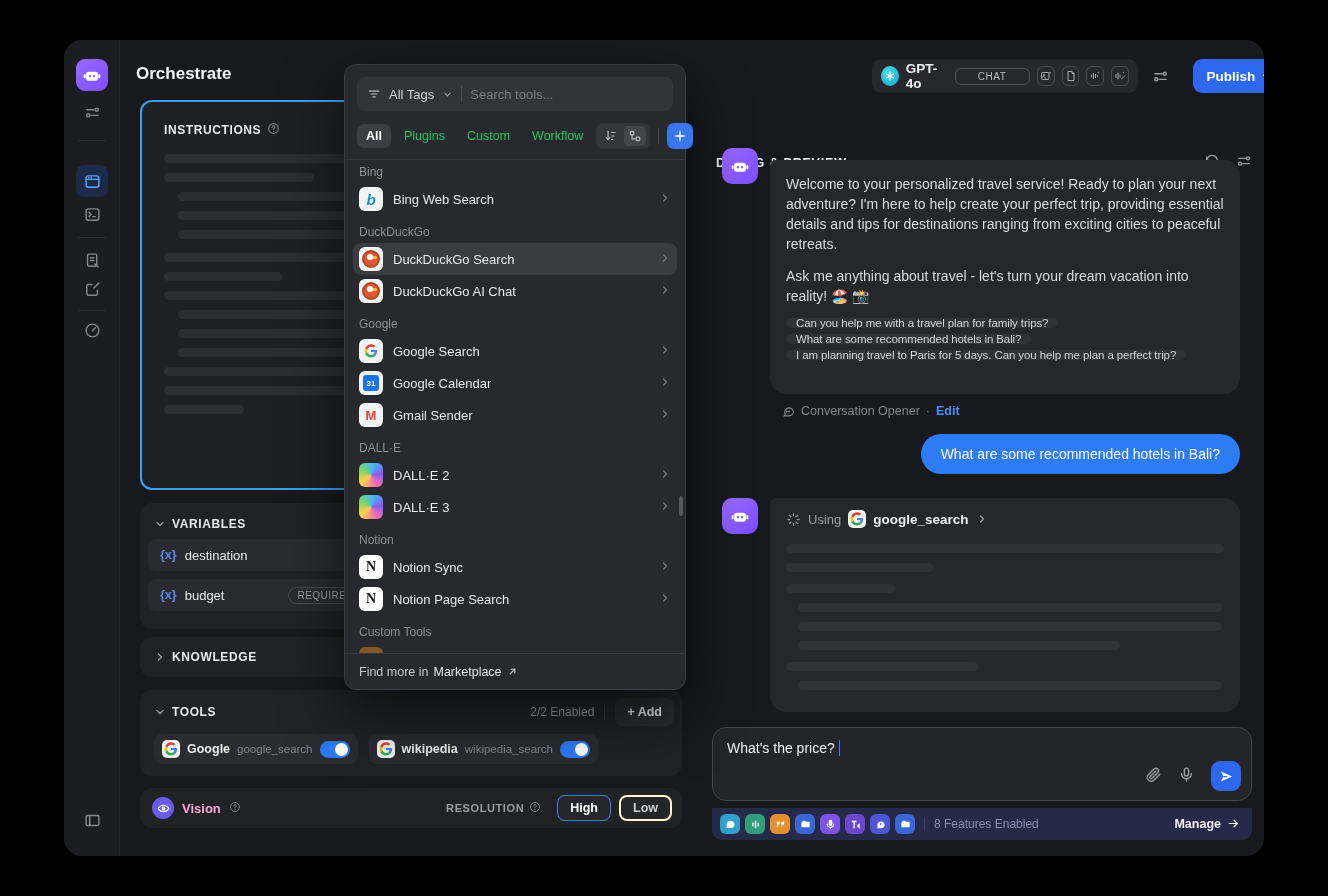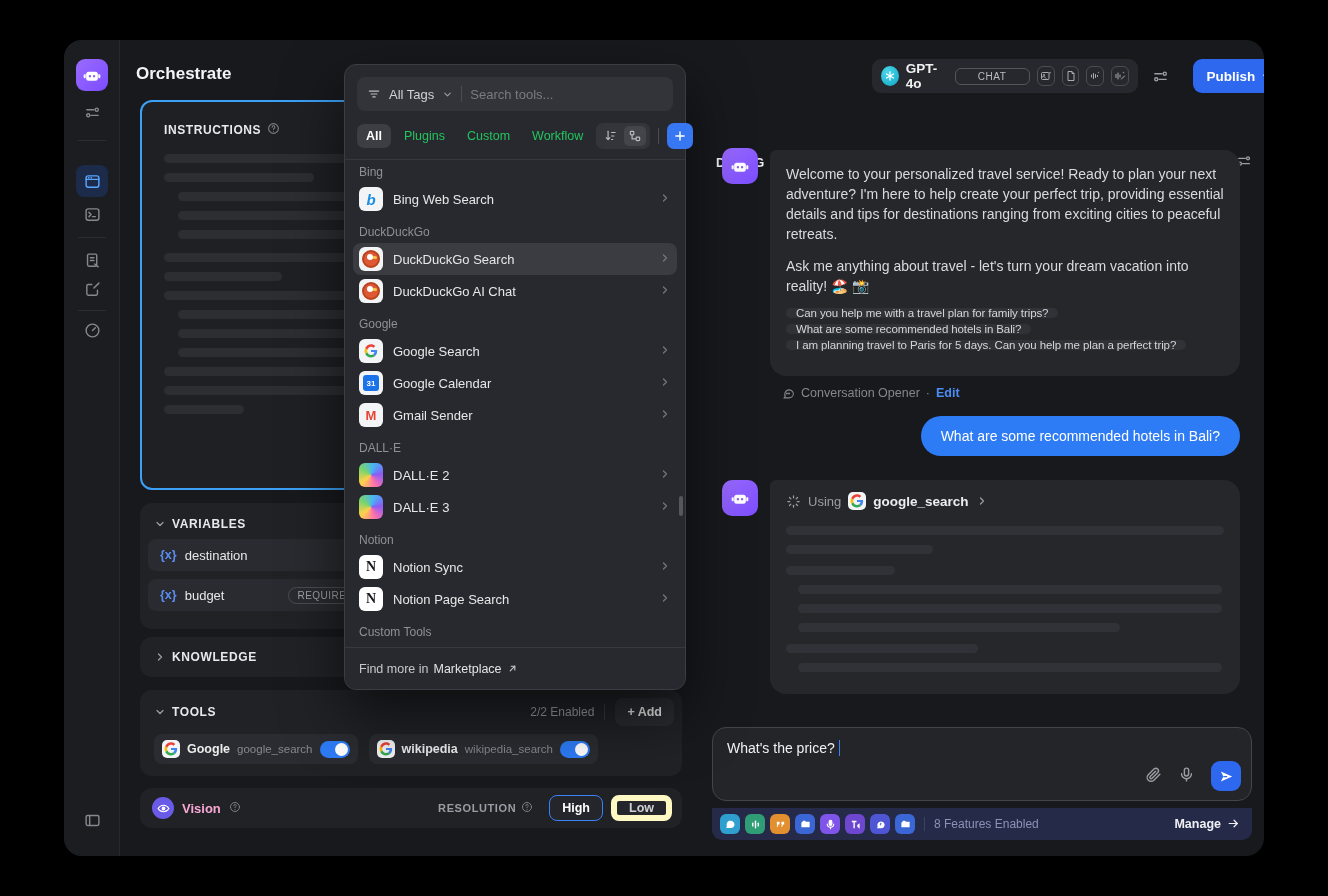--- a/index.html
+++ b/index.html
@@ -41,21 +41,21 @@
   .tool-chip .code { font-size:11.5px; color:#85888e; }
   .toggle { width:30px; height:17px; border-radius:999px; background:#2d7bf5; position:relative; flex:none; }
   .toggle::after { content:""; position:absolute; right:2px; top:2px; width:13px; height:13px; border-radius:50%; background:#fff; }
 
   .vision { left:76px; top:748px; width:542px; height:40px; display:flex; align-items:center; padding:0 10px 0 12px; gap:8px; }
   .vision-ic { width:22px; height:22px; border-radius:50%; background:#6a5ae8; display:flex; align-items:center; justify-content:center; }
   .vision-label { font-size:13px; font-weight:700; color:#f9a8d4; }
   .res-label { margin-left:auto; font-size:11px; letter-spacing:.6px; color:#9a9da3; font-weight:600; display:flex; align-items:center; gap:5px;padding-left:12px; }
   .res-btn { height:26px; padding:0 12px; border-radius:8px; font-size:12.5px; font-weight:600; display:flex; align-items:center; margin-left:8px; }
   .res-btn.sel { border:1.5px solid #3b82f6; color:#fff; background:#24262b; }
-  .res-btn.unsel { border:6px solid #fef9c3; color:#cfd1d4; background:#24262b; }
+  .res-btn.unsel { border:2px solid #fef9c3; color:#cfd1d4; background:#24262b; }
 
   
   .popup { position:absolute; left:280px; top:24px; width:342px; height:626px; background:#28292e; border:1px solid #3b3d42; border-radius:12px; box-shadow:0 24px 60px rgba(0,0,0,.6); z-index:50; }
   .pp-search { margin:12px; height:34px; background:#323439; border-radius:8px; display:flex; align-items:center; gap:8px; padding:0 10px; }
   .pp-filter-label { font-size:13px; color:#d0d2d5; }
   .pp-vdiv { width:1px; height:16px; background:#4a4c51; }
   .pp-placeholder { font-size:13px; color:#787b81; }
   .pp-tabs { display:flex; align-items:center; padding:0 12px 10px 12px; gap:4px; border-bottom:1px solid #36383d; }
   .pp-tab { font-size:12.5px; color:#22c55e; padding:5px 9px; border-radius:7px; }
   .pp-tab.active { background:#3c3e44; color:#fff; font-weight:700; }
@@ -63,21 +63,21 @@
   .sort-group { height:26px; background:#33353a; border-radius:7px; display:flex; align-items:center; padding:0 4px; gap:2px; color:#b9bcc2; }
   .sort-slot { width:22px; height:20px; display:flex; align-items:center; justify-content:center; border-radius:5px; }
   .sort-slot.boxed { background:#43454b; }
   .plus-btn { width:26px; height:26px; border-radius:7px; background:#3877f2; color:#fff; display:flex; align-items:center; justify-content:center; }
   .pp-list { position:absolute; left:0; right:0; top:90px; bottom:0; overflow:hidden; padding:0 8px; }
   .pp-group-label { font-size:12px; color:#8e9096; padding:10px 6px 4px 6px; }
   .pp-item { height:32px; display:flex; align-items:center; gap:10px; padding:0 6px; border-radius:8px; }
   .pp-item.selected { background:#3a3c42; }
   .pp-item .label { font-size:13px; color:#e6e7e9; }
   .pp-item .chev { margin-left:auto; color:#74767c; }
-  .pp-footer { position:absolute; left:0; right:0; bottom:0; height:42px; background:#28292e; border-top:1px solid #38393e; border-radius:0 0 12px 12px; display:flex; align-items:center; gap:5px; padding:0 14px; z-index:5; }
+  .pp-footer { position:absolute; left:0; right:0; bottom:0; height:36px; background:#28292e; border-top:1px solid #38393e; border-radius:0 0 12px 12px; display:flex; align-items:center; gap:5px; padding:0 14px; z-index:5; }
   .pp-footer .pre { font-size:12.5px; color:#c6c8cb; }
   .pp-footer .lnk { font-size:12.5px; color:#e3e4e6; }
   .pp-scroll { position:absolute; right:2px; top:431px; width:4px; height:20px; border-radius:2px; background:#55575c; z-index:6; }
 
   .tool-ic { width:24px; height:24px; border-radius:6px; display:flex; align-items:center; justify-content:center; flex:none; overflow:hidden; }
   .tool-ic.sm { width:18px; height:18px; border-radius:5px; }
   .bi-light { background:#f2f4f6; }
   .bi-bing-glyph { color:#1a8de0; font-weight:700; font-size:15px; font-style:italic; line-height:1; }
   .duck { position:relative; width:18px; height:18px; border-radius:50%; background:#de5833; border:2px solid #b8441f; }
   .duck::after { content:""; position:absolute; left:3px; top:2px; width:6px; height:6px; border-radius:50%; background:#fff; }
@@ -101,21 +101,21 @@
 
   
   .debug-head { position:absolute; left:652px; top:113px; width:536px; display:flex; align-items:center; }
   .debug-title { font-size:12.5px; font-weight:700; letter-spacing:.8px; color:#f0f1f3; }
   .debug-icons { margin-left:auto; display:flex; gap:16px; color:#9a9da3; }
 
   .chat { position:absolute; left:648px; top:108px; width:540px; }
   .msg-row { display:flex; gap:12px; padding-left:10px; }
   .avatar { width:36px; height:36px; border-radius:10px; background:linear-gradient(135deg,#9a6bff,#7c4dff); display:flex; align-items:center; justify-content:center; flex:none; }
   .bubble { background:#25272b; border-radius:6px 16px 16px 16px; margin-right:12px; flex:1; }
-  .bubble1 { margin-top:2px; padding:14px 14px 20px 16px; }
+  .bubble1 { margin-top:12px; padding:14px 14px 28px 16px; }
   .msg-text { font-size:14px; line-height:20px; color:#d8dadc; }
   .msg-text + .msg-text { margin-top:12px; }
   .chips { margin-top:12px; }
   .chip { display:inline-block; background:#303237; border-radius:8px; padding:5px 10px; font-size:11.5px; color:#d3d5d8; margin-bottom:6px; white-space:nowrap; letter-spacing:-.1px; }
   .chip-line { line-height:0; }
   .opener-row { display:flex; align-items:center; gap:6px; margin:10px 0 0 70px; }
   .opener-label { font-size:12.5px; color:#84878d; }
   .opener-dot { color:#84878d; font-size:12.5px; }
   .opener-edit { font-size:12.5px; font-weight:700; color:#4c8df5; }
   .user-row { display:flex; justify-content:flex-end; margin:16px 12px 0 0; }

